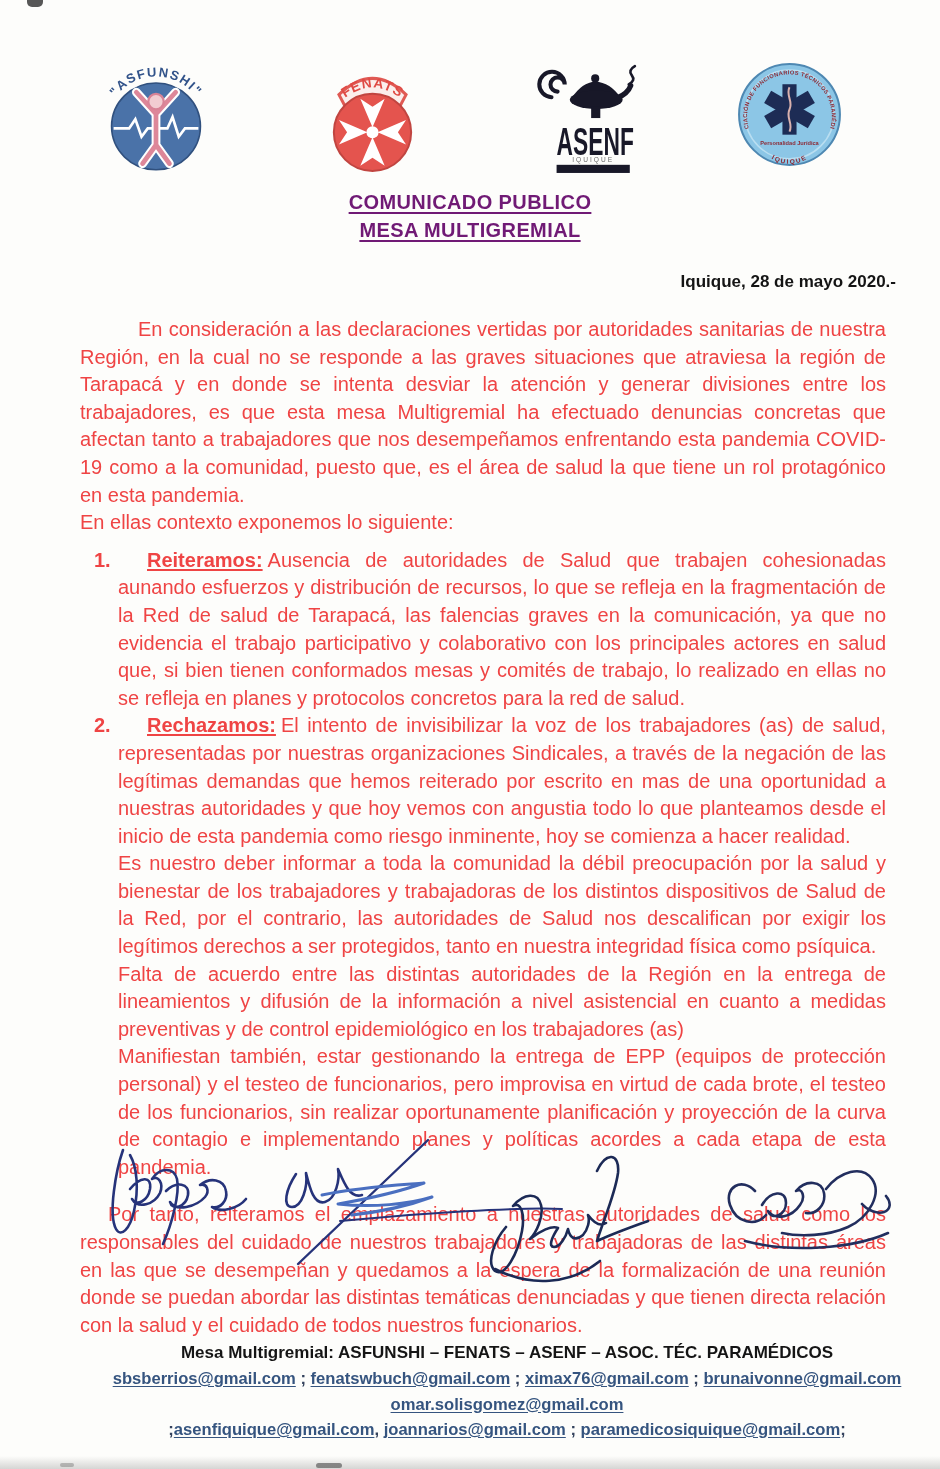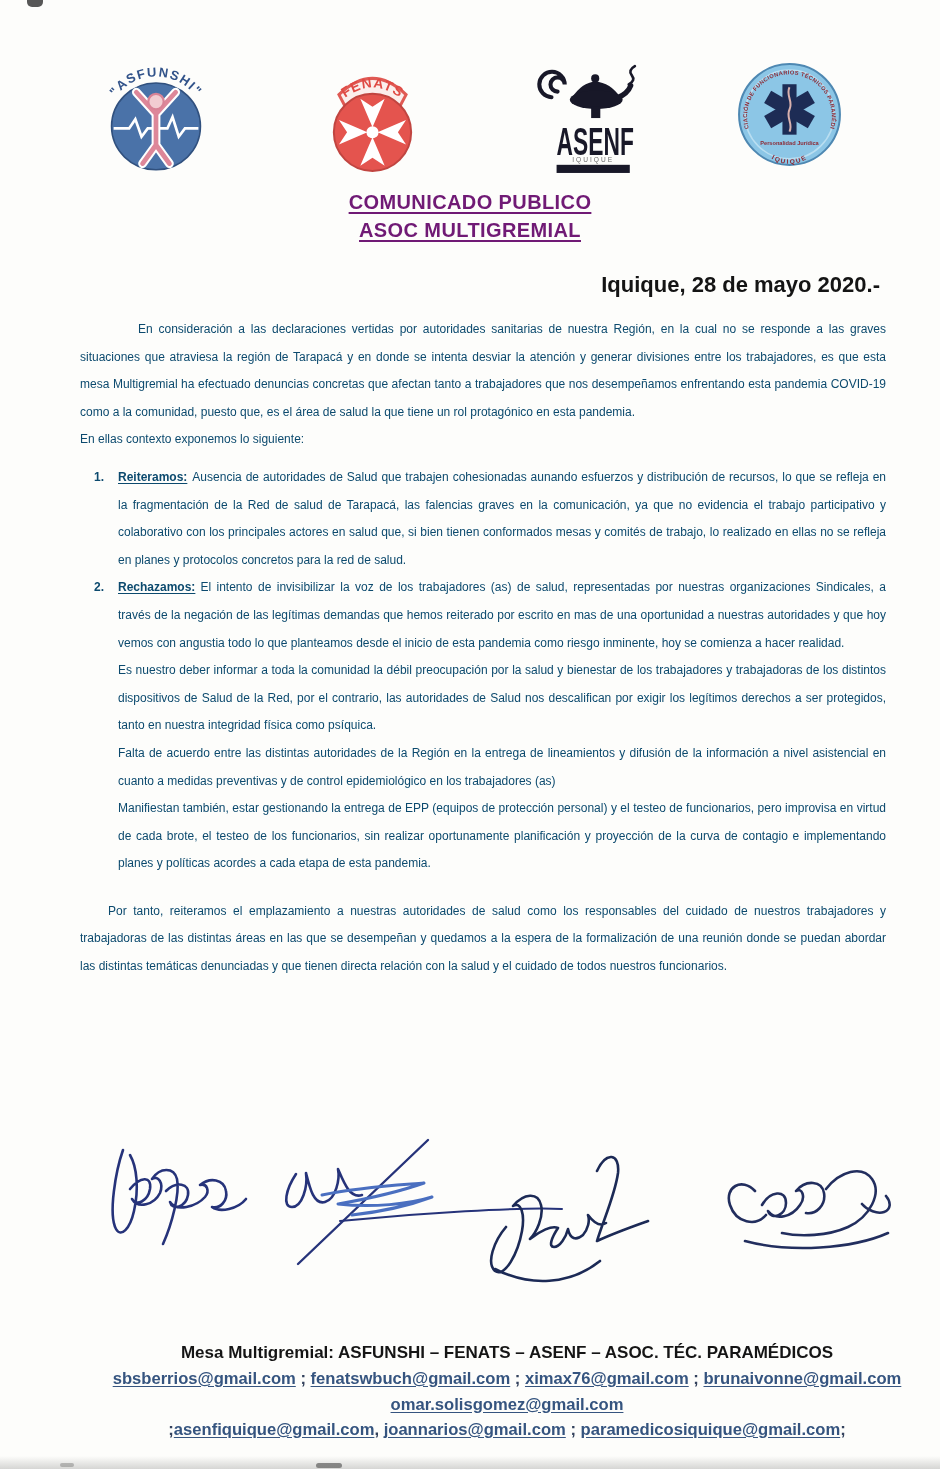--- a/index.html
+++ b/index.html
@@ -23,36 +23,36 @@
   }
   .logo{flex:none;}
 
   .title-block{position:absolute;top:188px;left:0;width:100%;text-align:center;}
   .title-line{
     font-size:20px;font-weight:bold;letter-spacing:.4px;line-height:28px;
     text-decoration:underline;text-underline-offset:3px;color:#701a75;
   }
 
   .date-line{
-    position:absolute;top:272px;right:60px;
-    font-size:22px;font-weight:bold;color:#141414;
+    position:absolute;top:272px;right:44px;
+    font-size:17px;font-weight:bold;color:#141414;
   }
 
   .body-text{
     position:absolute;top:316px;left:80px;width:806px;
-    font-size:12px;line-height:27.6px;text-align:justify;color:#0c4a6e;
+    font-size:20px;line-height:27.6px;text-align:justify;color:#ef4444;
   }
   .body-text p{margin:0;}
   p.indented{text-indent:58px;}
 
   ol.points{list-style:none;margin:10px 0 0 0;padding:0;}
   ol.points li{display:flex;margin:0 0 0 14px;}
   .li-num{flex:none;width:24px;font-weight:bold;}
   .li-body{flex:1;}
-  .lead{font-weight:bold;text-decoration:underline;text-underline-offset:2px;margin-right:5px;}
+  .lead{font-weight:bold;text-decoration:underline;text-underline-offset:2px;margin-right:5px;margin-left:29px;}
 
   .closing{margin-top:20px !important;text-indent:28px;}
 
   .signatures{position:absolute;top:1128px;left:0;width:940px;height:175px;}
 
   .doc-footer{position:absolute;top:1340px;left:0;width:100%;text-align:center;margin-left:37px;}
   .org-line{font-size:17px;font-weight:bold;color:#151515;line-height:26px;}
   .email-line{font-size:16.6px;line-height:25.5px;color:#2f4b78;font-weight:bold;}
   .email{text-decoration:underline;text-underline-offset:2px;color:#35547f;}
   .sep{color:#33415c;}
@@ -137,21 +137,21 @@
       <path d="M57,30 C53,38 61,44 57,52 C53,60 61,66 57,74" stroke="#d9b1ae" stroke-width="2" fill="none"></path>
       <text x="57" y="87" text-anchor="middle" font-size="5.6" font-weight="bold" fill="#8c2a35" font-family="Liberation Sans, sans-serif">Personalidad Jurídica</text>
       <text font-size="6.5" font-weight="bold" fill="#8c2a35" letter-spacing="1.5" font-family="Liberation Sans, sans-serif">
         <textPath href="#arcPb" startOffset="50%" text-anchor="middle">IQUIQUE</textPath>
       </text>
     </svg>
   </div>
 
   <div class="title-block">
     <div class="title-line">COMUNICADO PUBLICO</div>
-    <div class="title-line">ASOC MULTIGREMIAL</div>
+    <div class="title-line">MESA MULTIGREMIAL</div>
   </div>
 
   <div class="date-line">Iquique, 28 de mayo 2020.-</div>
 
   <div class="body-text">
     <p class="indented">En consideración a las declaraciones vertidas por autoridades sanitarias de nuestra Región, en la cual no se responde a las graves situaciones que atraviesa la región de Tarapacá y en donde se intenta desviar la atención y generar divisiones entre los trabajadores, es que esta mesa Multigremial ha efectuado denuncias concretas que afectan tanto a trabajadores que nos desempeñamos enfrentando esta pandemia COVID-19 como a la comunidad, puesto que, es el área de salud la que tiene un rol protagónico en esta pandemia.</p>
     <p>En ellas contexto exponemos lo siguiente:</p>
 
     <ol class="points">
       <li>

